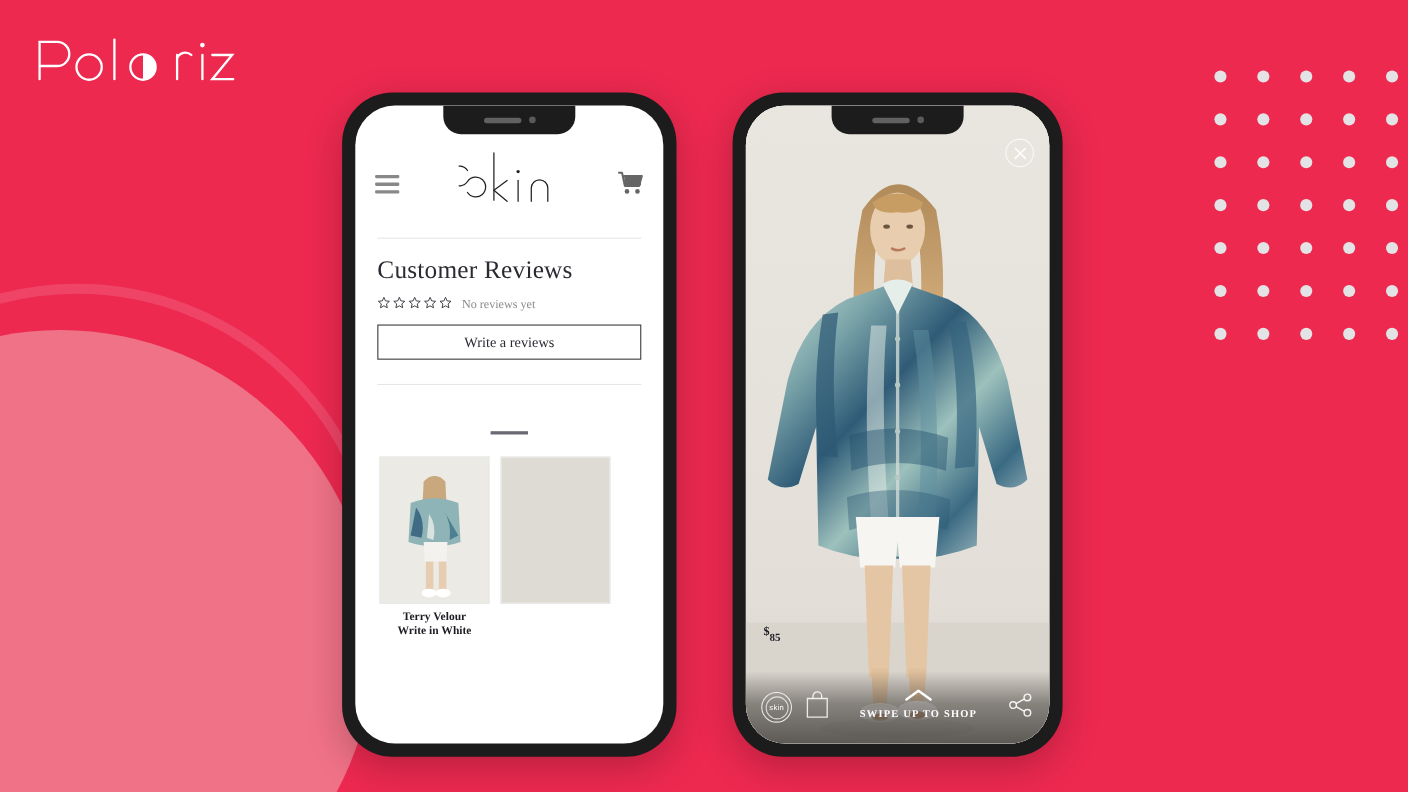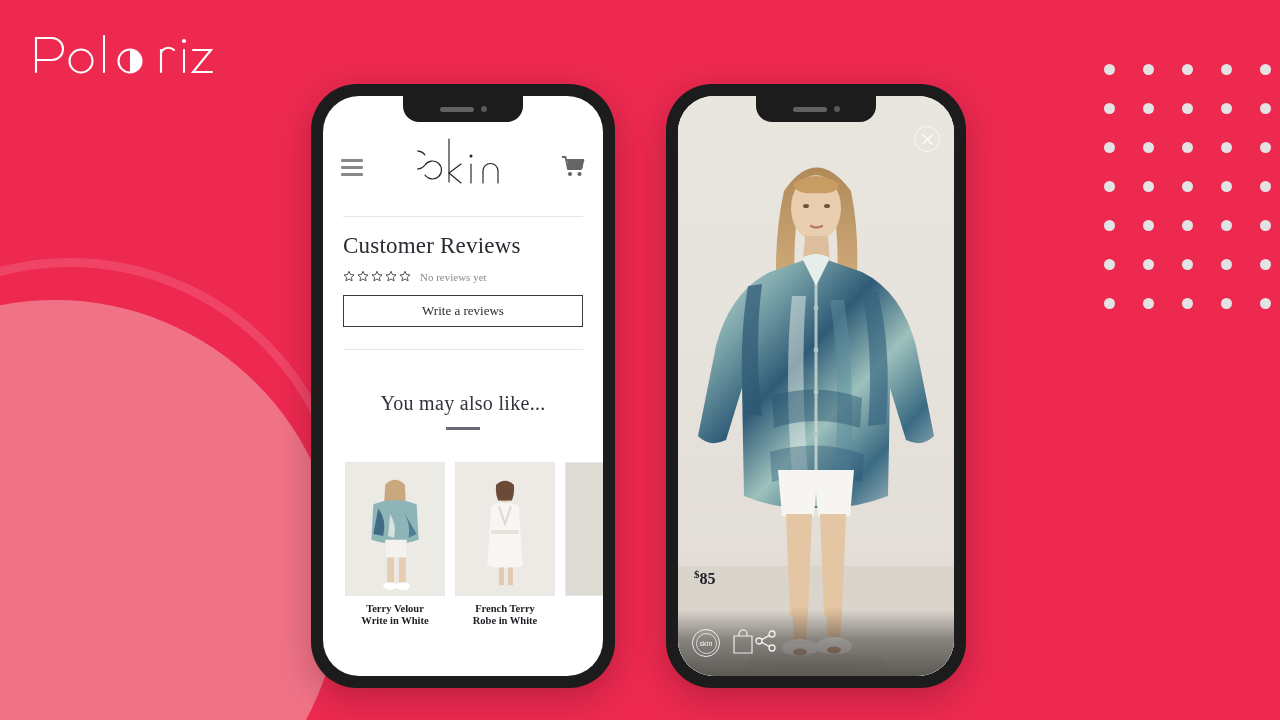--- a/index.html
+++ b/index.html
@@ -155,21 +155,21 @@
     width: 34px; height: 3px;
     background: #6a6a72;
     margin: 12px auto 0 auto;
   }
   .product-rail {
     display: flex;
     gap: 10px;
     padding: 20px 0 0 22px;
     overflow: hidden;
   }
-  .product-card { flex: 0 0 100px; margin-top: 12px; }
+  .product-card { flex: 0 0 100px; }
   .product-thumb {
     width: 100px; height: 134px;
     border: 1px solid #e8e8e8;
     background: #eceae5;
     overflow: hidden;
     position: relative;
   }
   .product-thumb svg { display: block; width: 100%; height: 100%; }
   .product-name {
     margin-top: 7px;
@@ -218,21 +218,21 @@
     letter-spacing: .3px;
   }
   .price {
     font-family: "Liberation Serif", serif;
     font-weight: bold;
     color: #1d1d24;
     white-space: nowrap;
     margin-bottom: 16px;
   }
   .price .cur { font-size: 11px; vertical-align: top; position: relative; top: -2px; }
-  .price .amt { font-size: 16px; }
+  .price .amt { font-size: 10px; }
 
   .story-bottom {
     position: absolute;
     left: 0; right: 0; bottom: 0;
     height: 66px;
     background: linear-gradient(to bottom, rgba(70,66,62,0) 0%, rgba(66,62,58,0.55) 45%, rgba(58,55,52,0.78) 100%);
     display: flex;
     align-items: center;
     padding: 0 14px;
     z-index: 16;
@@ -397,21 +397,20 @@
               <span><svg width="12" height="12" viewBox="0 0 24 24">
                   <path d="M12 2.6 L14.9 9.1 L22 9.8 L16.7 14.6 L18.2 21.6 L12 18 L5.8 21.6 L7.3 14.6 L2 9.8 L9.1 9.1 Z" fill="none" stroke="#2a2a33" stroke-width="1.6" stroke-linejoin="round"></path>
                 </svg></span>
             </div>
           <div class="no-reviews">No reviews yet</div>
         </div>
         <button class="write-review-btn">Write a reviews</button>
       </div>
 
       <div class="also-like">
-        <div class="also-like-title">You may also like...</div>
         <div class="also-like-rule"></div>
       </div>
 
       <div class="product-rail">
 
         <div class="product-card">
           <div class="product-thumb">
             <svg viewBox="0 0 100 134" preserveAspectRatio="xMidYMid slice">
               <rect width="100" height="134" fill="#eceae4"></rect>
               <ellipse cx="50" cy="28" rx="8" ry="10" fill="#e0c9ad"></ellipse>
@@ -426,38 +425,20 @@
               <ellipse cx="45" cy="125" rx="7" ry="4" fill="#ffffff"></ellipse>
               <ellipse cx="58" cy="125" rx="7" ry="4" fill="#ffffff"></ellipse>
             </svg>
           </div>
           <div class="product-name">
             <span>Terry Velour</span><br>
             <span>Write in White</span>
           </div>
         </div>
 
-        <div class="product-card">
-          <div class="product-thumb">
-            <svg viewBox="0 0 100 134" preserveAspectRatio="xMidYMid slice">
-              <rect width="100" height="134" fill="#edeae5"></rect>
-              <ellipse cx="50" cy="30" rx="8" ry="10" fill="#e3c9ad"></ellipse>
-              <path d="M41 22 Q50 14 59 22 Q60 32 57 38 L43 38 Q40 32 41 22 Z" fill="#6b4a38"></path>
-              <path d="M36 44 Q50 36 64 44 L68 104 Q50 110 32 104 Z" fill="#f7f6f3"></path>
-              <path d="M44 44 L50 62 L56 44" fill="none" stroke="#ddd9d2" stroke-width="2"></path>
-              <rect x="36" y="68" width="28" height="4" fill="#e6e2db"></rect>
-              <rect x="44" y="106" width="5" height="18" fill="#e3c9ad"></rect>
-              <rect x="53" y="106" width="5" height="18" fill="#e3c9ad"></rect>
-            </svg>
-          </div>
-          <div class="product-name">
-            <span>French Terry</span><br>
-            <span>Robe in White</span>
-          </div>
-        </div>
 
         <div class="product-card">
           <div class="product-thumb">
             <svg viewBox="0 0 100 134" preserveAspectRatio="xMidYMid slice">
               <rect width="100" height="134" fill="#dedbd4"></rect>
             </svg>
           </div>
           <div class="product-name">
             
           </div>
@@ -566,20 +547,28 @@
         <div class="story-bottom">
           <div class="avatar">
             <div class="avatar-inner">skin</div>
           </div>
           <div class="bag-icon">
             <svg width="22" height="25" viewBox="0 0 22 25">
               <path d="M2 7 L20 7 L20 24 L2 24 Z" fill="none" stroke="rgba(255,255,255,0.85)" stroke-width="1.2"></path>
               <path d="M7 7 L7 5 A4 4 0 0 1 15 5 L15 7" fill="none" stroke="rgba(255,255,255,0.85)" stroke-width="1.2"></path>
             </svg>
           </div>
+          <div class="swipe-col">
+            <div>
+              <svg width="26" height="12" viewBox="0 0 26 12">
+                <path d="M2 10 L13 2 L24 10" fill="none" stroke="#ffffff" stroke-width="2.2" stroke-linecap="round" stroke-linejoin="round"></path>
+              </svg>
+            </div>
+            <div class="swipe-label">SWIPE UP TO SHOP</div>
+          </div>
           <div class="share-icon">
             <svg width="24" height="24" viewBox="0 0 24 24">
               <circle cx="18" cy="5" r="3" fill="none" stroke="rgba(255,255,255,0.9)" stroke-width="1.3"></circle>
               <circle cx="5" cy="12" r="3" fill="none" stroke="rgba(255,255,255,0.9)" stroke-width="1.3"></circle>
               <circle cx="18" cy="19" r="3" fill="none" stroke="rgba(255,255,255,0.9)" stroke-width="1.3"></circle>
               <path d="M7.7 10.6 L15.4 6.4 M7.7 13.4 L15.4 17.6" stroke="rgba(255,255,255,0.9)" stroke-width="1.3" fill="none"></path>
             </svg>
           </div>
         </div>
 

